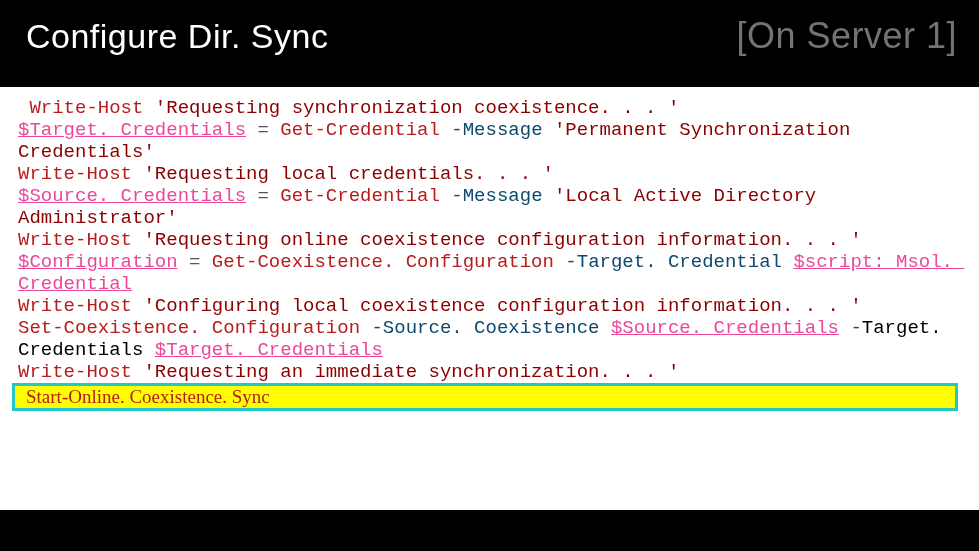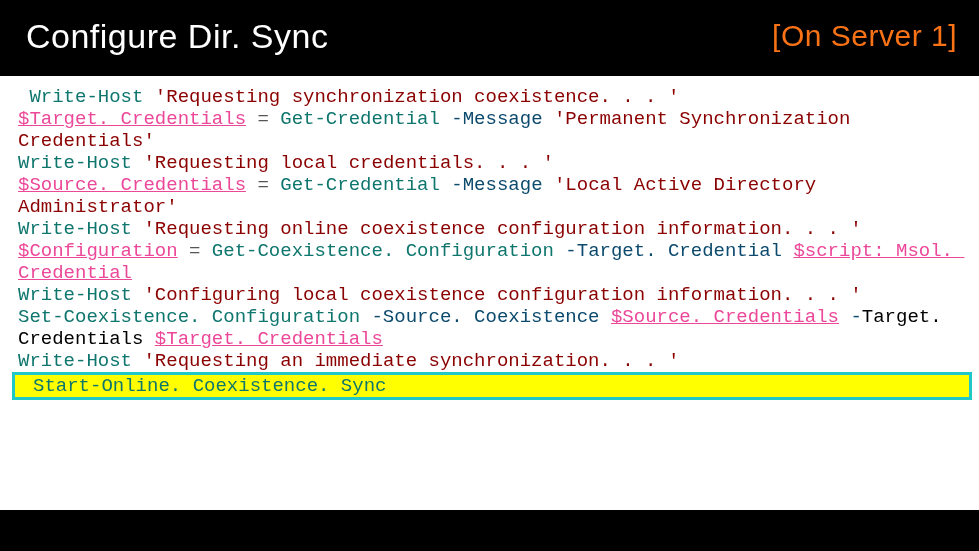--- a/index.html
+++ b/index.html
@@ -10,31 +10,31 @@
     font-family: "Segoe UI", Arial, sans-serif;
     background: #fff;
     overflow: hidden;
   }
   .header {
     background: #000;
     height: 72px;
     display: flex;
     align-items: center;
     justify-content: space-between;
-    padding: 0 22px 4px 26px;
+    padding: 0 22px 15px 26px;
   }
   .title {
     color: #fff;
     font-size: 34px;
     font-weight: 300;
     letter-spacing: 0.5px;
   }
   .subtitle {
-    color: #f97316;
-    font-size: 30px;
+    color: #737373;
+    font-size: 36px;
     font-weight: 300;
     letter-spacing: 0.5px;
   }
   .footer {
     position: absolute;
     top: 510px;
     left: 0;
     width: 979px;
     height: 41px;
     background: #000;
@@ -44,34 +44,35 @@
     font-family: Consolas, "Courier New", monospace;
     font-size: 19px;
     line-height: 22px;
     color: #000;
     padding: 10px 18px 0 18px;
     white-space: pre-wrap;
     word-break: break-word;
     position: relative;
   }
 
-  .cmd  { color: #0f766e; text-align: right; }  
+  .cmd  { color: #b91c1c; text-align: right; }  
   .str  { color: #8b0000; }  
   .var  { color: #ec4899; text-decoration: underline; }  
   .op   { color: #555555; }  
   .param{ color: #0c4a6e; }  
   .plain{ color: #000; }
 
   .hl-line {
     background: #ffff00;
     border: 3px solid #20c8c8;
-    padding: 0px 18px;
+    padding: 0px 11px;
     margin-left: -6px;
     display: inline-block;
     width: 918px;
+    font-family: Liberation Serif, serif;
   }
 </style>
 </head>
 <body>
 
 <div class="header">
   <span class="title">Configure Dir. Sync</span>
   <span class="subtitle">[On Server 1]</span>
 </div>
 

